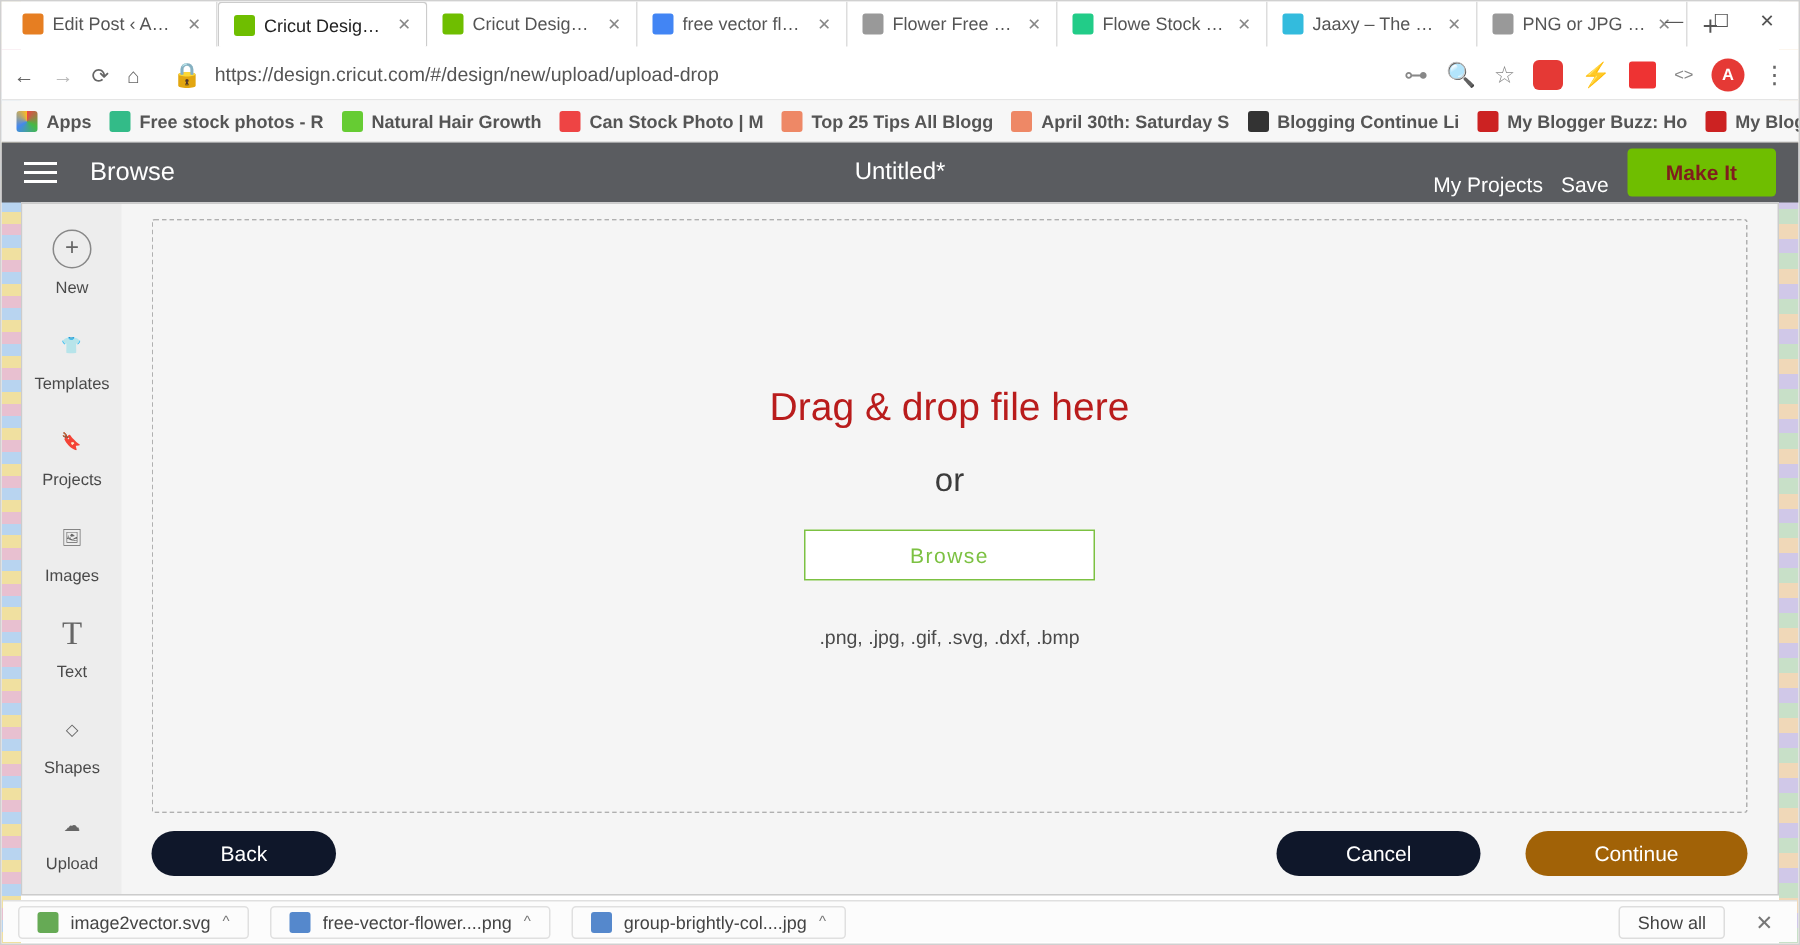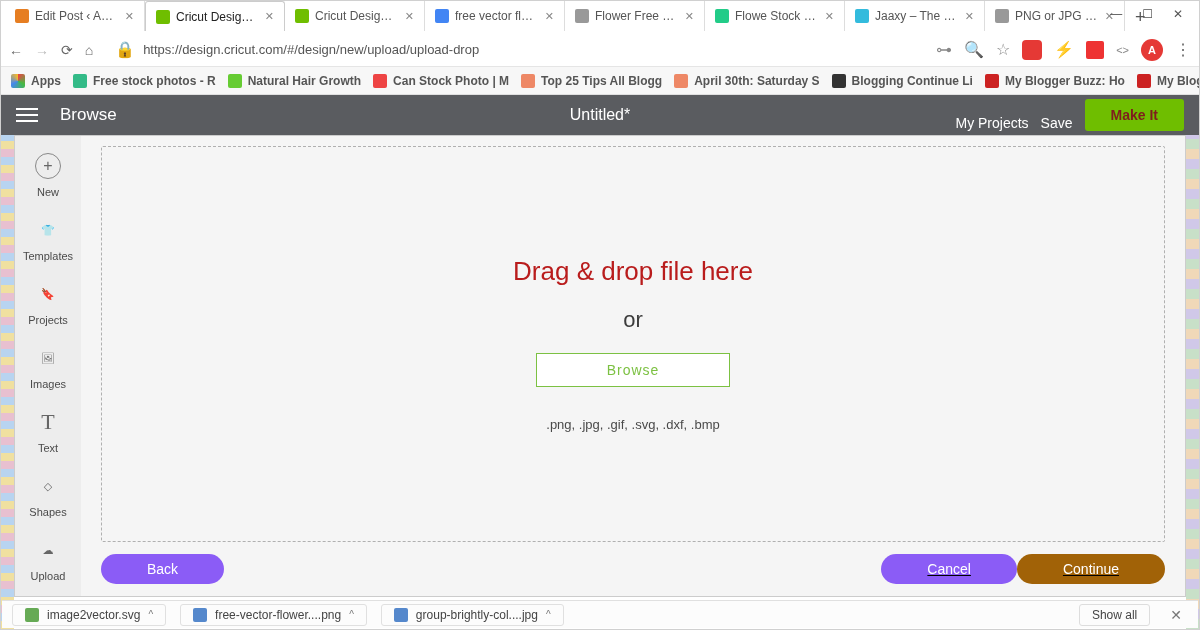--- a/index.html
+++ b/index.html
@@ -37,23 +37,23 @@
   .tool { display:flex; flex-direction:column; align-items:center; gap:6px; color:#4a4a4a; font-size:11px;}
   .tool .glyph { width:28px; height:28px; display:flex; align-items:center; justify-content:center; color:#666;}
   .main-panel { flex:1; position:relative; padding:10px 20px 12px 20px; display:flex; flex-direction:column;}
   .dropzone { flex:1; border:1.5px dashed #b0b0b0; border-radius:2px; display:flex; flex-direction:column; align-items:center; justify-content:center; gap:20px; background:#f5f5f5;}
   .dz-h1 { font-size:26px; color:#b91c1c; }
   .dz-or { font-size:22px; color:#3c3c3c; }
   .browse-btn { border:1px solid #7cc142; color:#7cc142; background:#fff; padding:8px 70px; font-size:14px; letter-spacing:1px; border-radius:0;}
   .formats { font-size:13px; color:#4a4a4a; margin-top:10px;}
   .footer-btns { display:flex; justify-content:space-between; padding-top:12px; }
   .btn-pill { padding:7px 46px; border-radius:16px; font-size:14px; color:#fff; font-weight:500;}
-  .btn-grey { background:#8b5cf6;}
+  .btn-grey { background:#0f172a;}
   .btn-green-dis { background:#a16207; color:#fff;}
-  .fb2 { display:flex; gap:0;text-decoration:underline;}
+  .fb2 { display:flex; gap:30px;}
   .downloads-bar { position:absolute; bottom:1px; left:1px; right:1px; height:28px; background:#fcfcfc; border-top:1px solid #e0e0e0; display:flex; align-items:center; padding:0 10px; gap:14px; font-size:12px; color:#444;}
   .dl-item { display:flex; align-items:center; gap:8px; border:1px solid #e0e0e0; border-radius:3px; padding:3px 12px;}
   .dl-item .di { width:14px; height:14px; background:#4a8; border-radius:2px;}
   .caret { color:#777; font-size:10px;}
   .showall { margin-left:auto; border:1px solid #ddd; border-radius:3px; padding:3px 12px;}
   .dl-x { color:#777; font-size:14px; padding:0 6px;}
   .bg-clutter-left { position:absolute; top:0; left:0; width:13px; height:100%; background:repeating-linear-gradient(0deg,#f0e0a0,#f0e0a0 8px,#b8d4f0 8px,#b8d4f0 16px,#e8c0d0 16px,#e8c0d0 24px); z-index:-1;}
   .bg-clutter-right { position:absolute; top:0; right:0; width:13px; height:100%; background:repeating-linear-gradient(0deg,#c8e0c8,#c8e0c8 10px,#d0c8e8 10px,#d0c8e8 20px,#f0d8b8 20px,#f0d8b8 30px); z-index:-1;}
 </style>
 </head>

